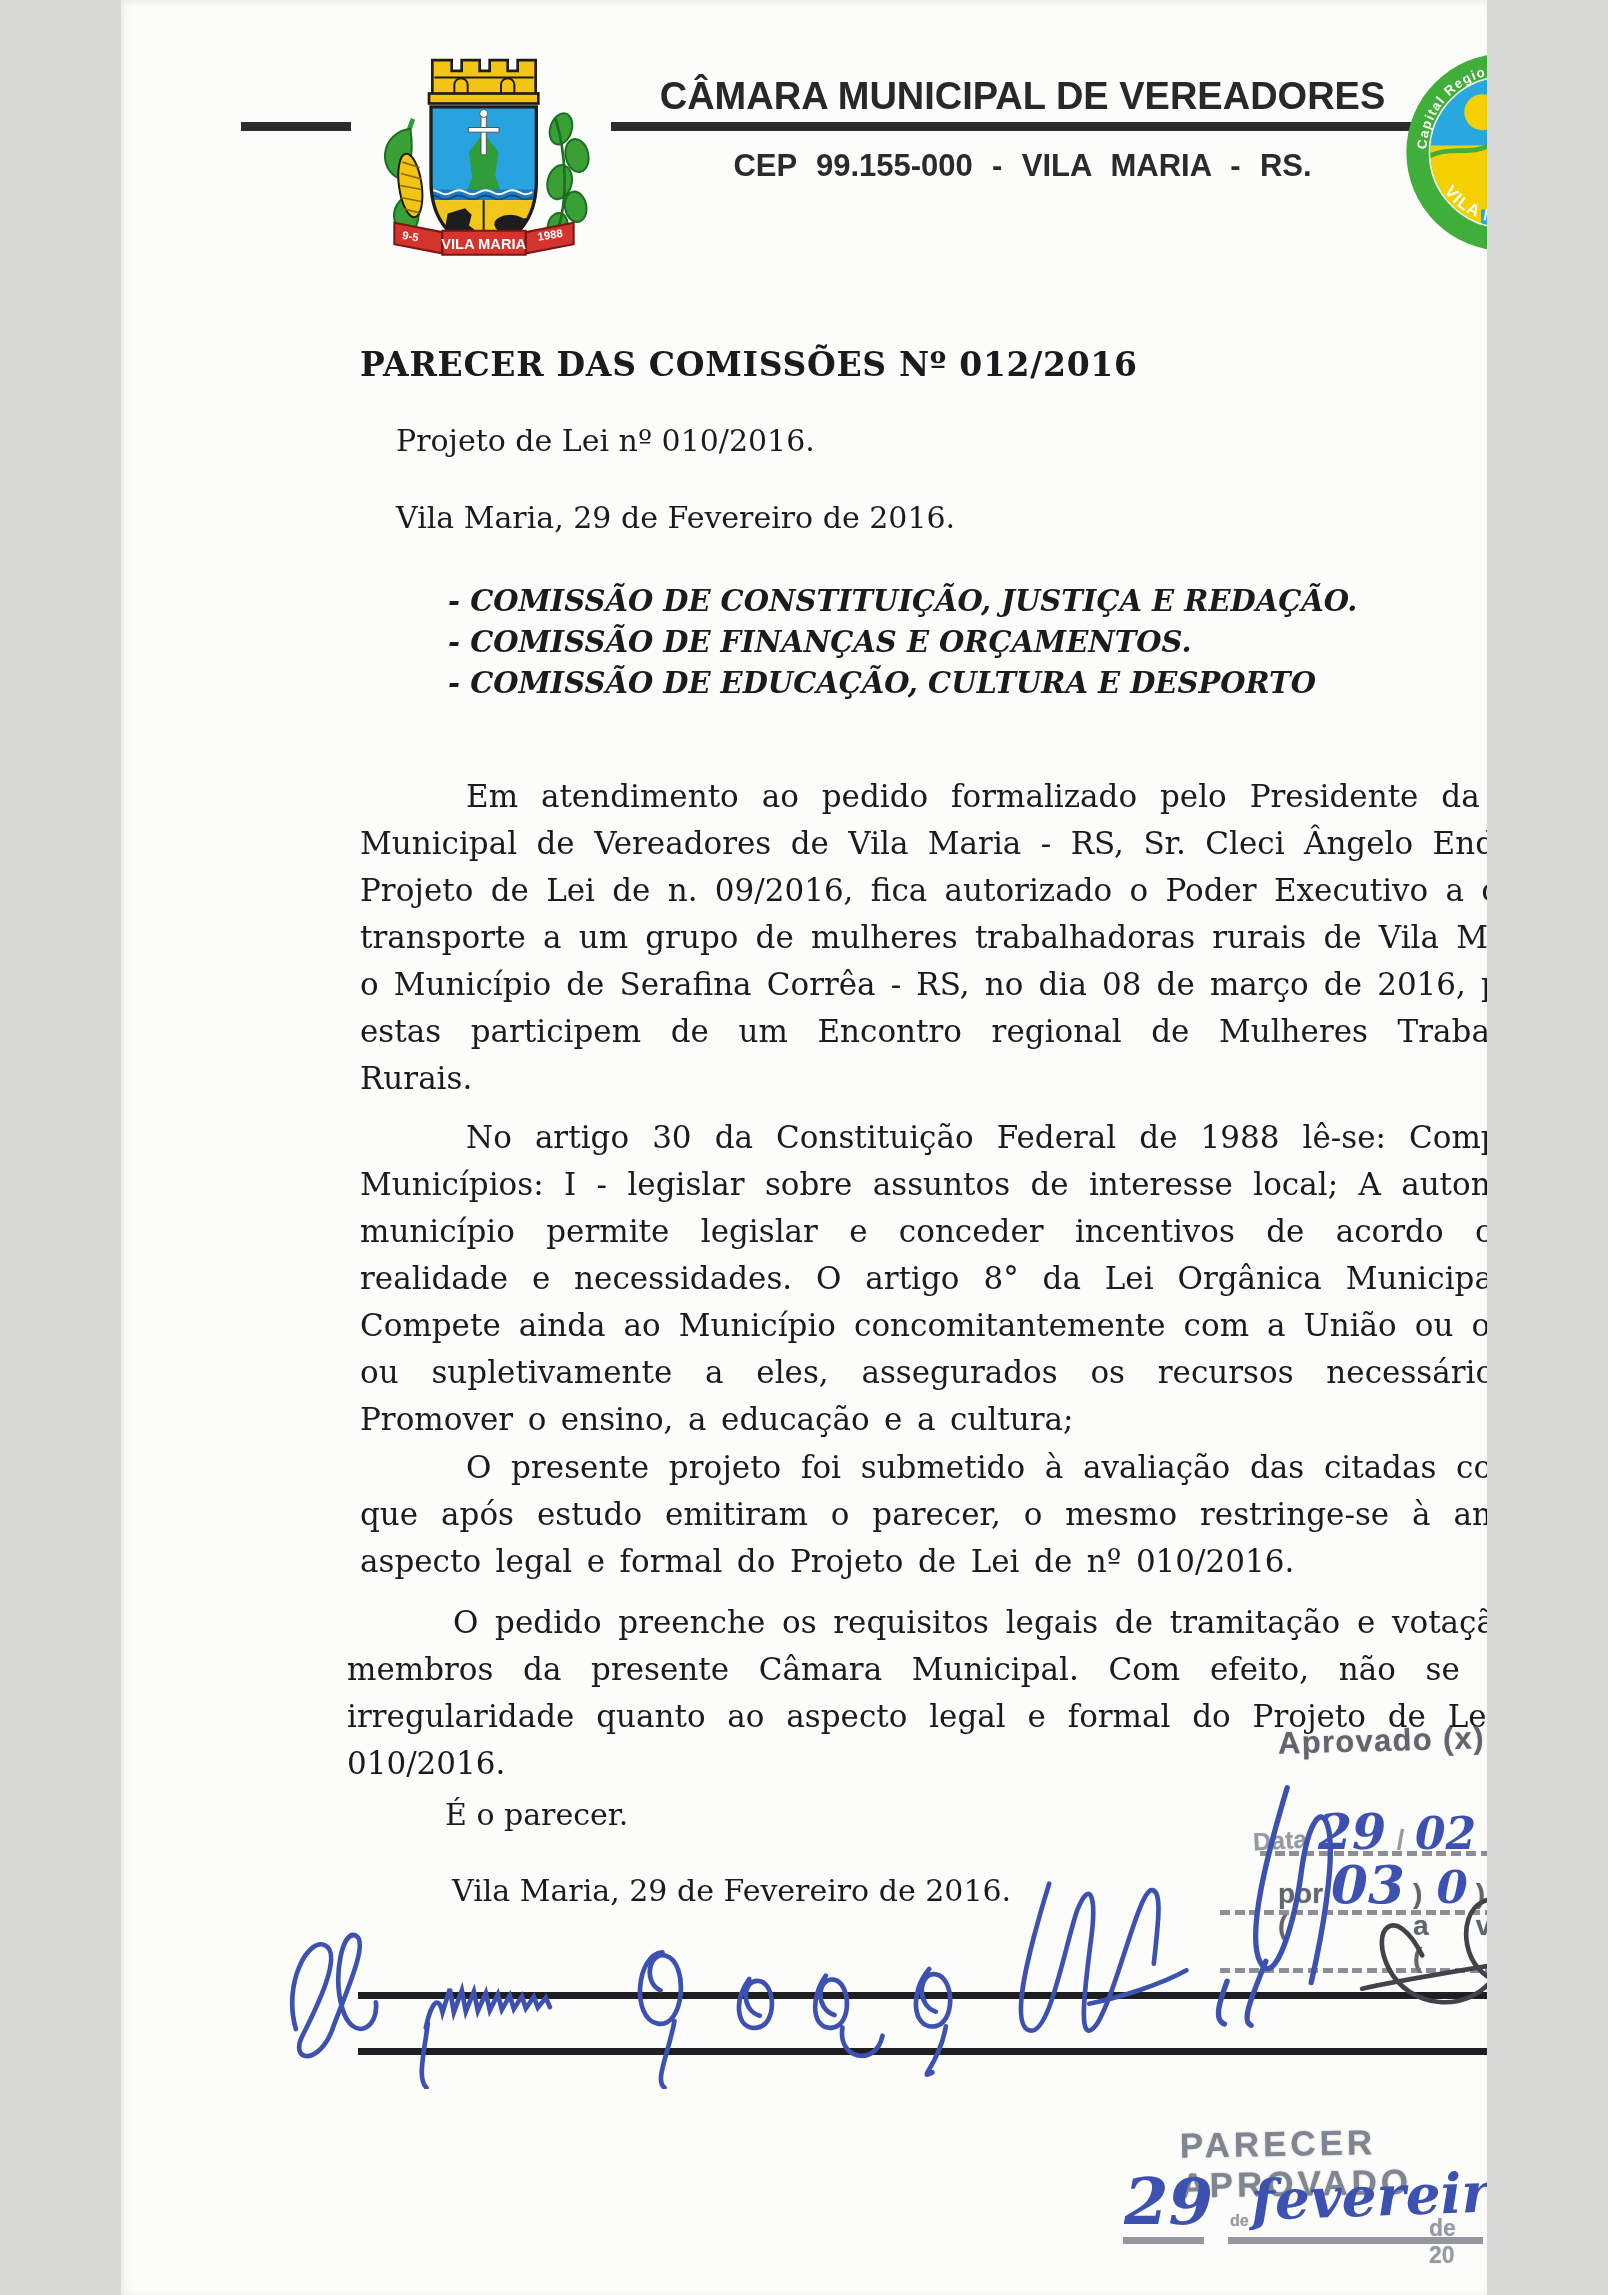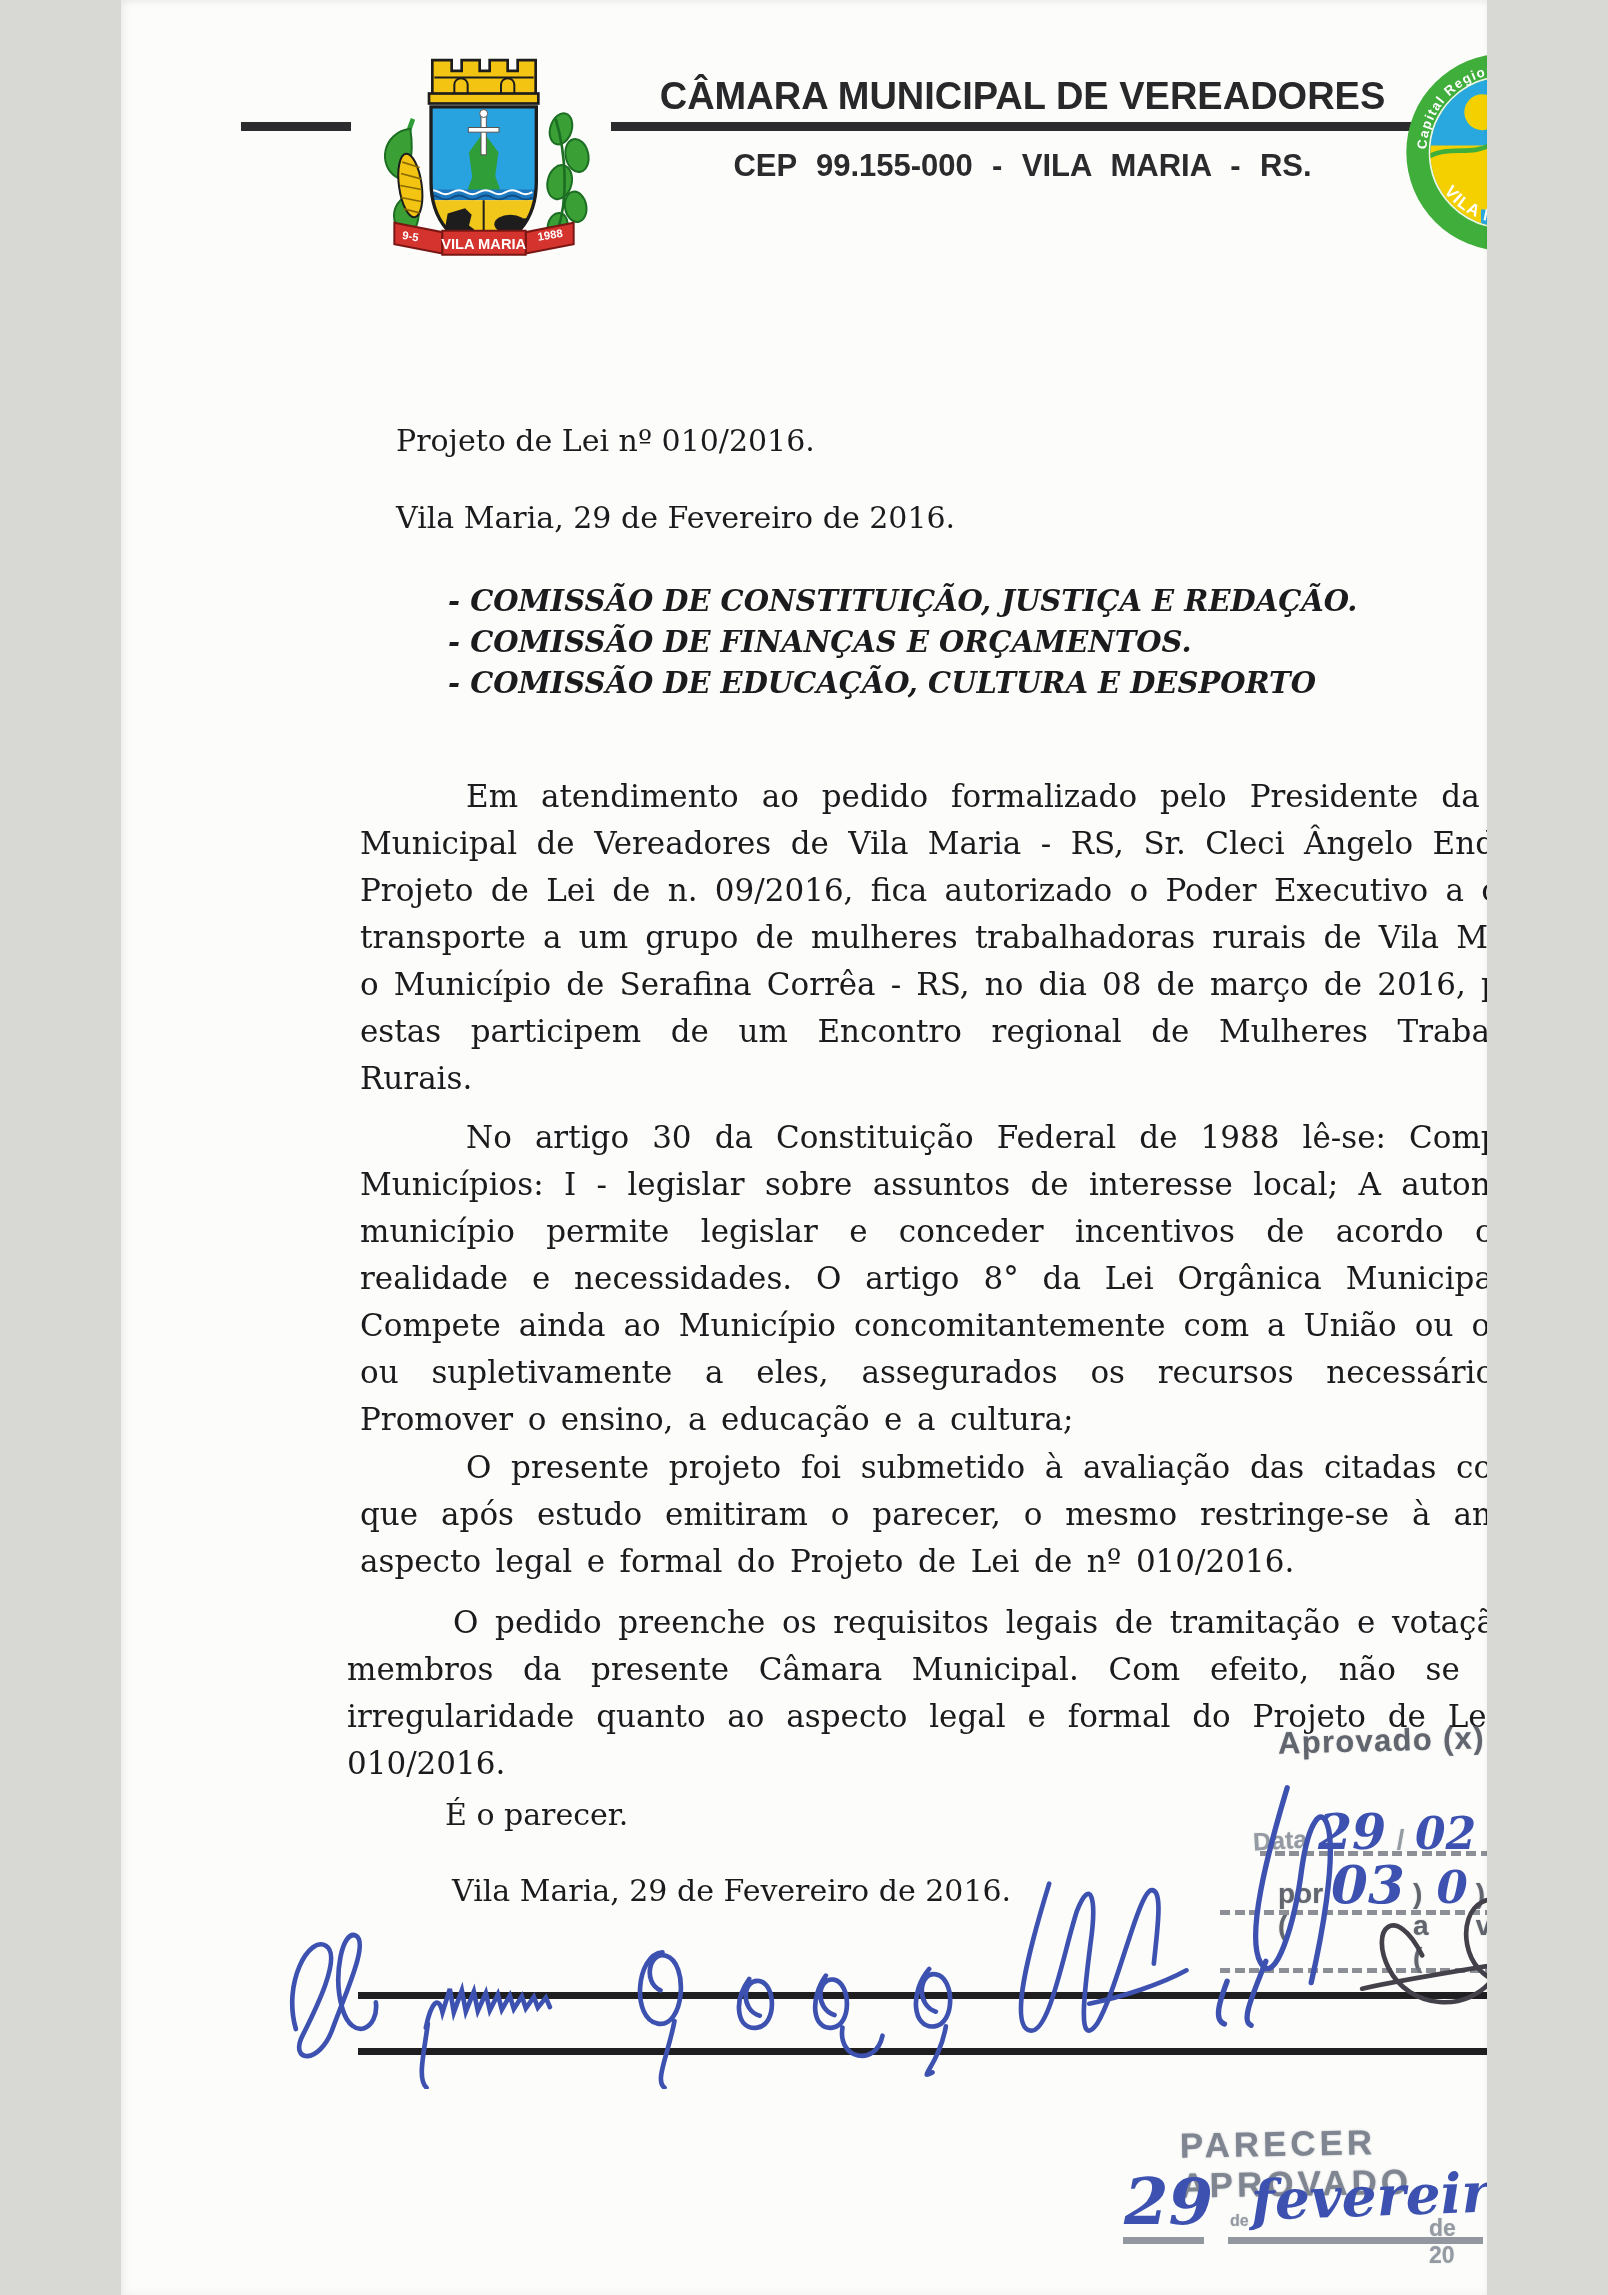--- a/index.html
+++ b/index.html
@@ -156,20 +156,21 @@
       <path d="M128,248 h-14 v24 h14 z M172,258 h12 v20 h-12 z" fill="#29a8e0"></path>
     </g>
     <text font-size="20" font-weight="bold" fill="#ffffff" letter-spacing="2">
       <textPath href="#arcTop" startOffset="50%" text-anchor="middle">Capital Regional do Ecoturismo</textPath>
     </text>
     <text font-size="25" font-weight="bold" fill="#ffffff" letter-spacing="2">
       <textPath href="#arcBottom" startOffset="50%" text-anchor="middle">VILA MARIA-RS</textPath>
     </text>
   </svg>
 
+  <div class="abs doc-title" style="left:239px; top:345px;">PARECER DAS COMISSÕES Nº 012/2016</div>
 
   <div class="abs doc-line" style="left:239px; top:423px;">Projeto de Lei nº 010/2016.</div>
 
   <div class="abs doc-line" style="left:239px; top:500px;">Vila Maria, 29 de Fevereiro de 2016.</div>
 
   <div class="abs" style="left:239px; top:581px; padding-left:88px;font-style:italic;">
     <div class="committee">- COMISSÃO DE CONSTITUIÇÃO, JUSTIÇA E REDAÇÃO.</div>
     <div class="committee">- COMISSÃO DE FINANÇAS E ORÇAMENTOS.</div>
     <div class="committee">- COMISSÃO DE EDUCAÇÃO, CULTURA E DESPORTO</div>
   </div>

